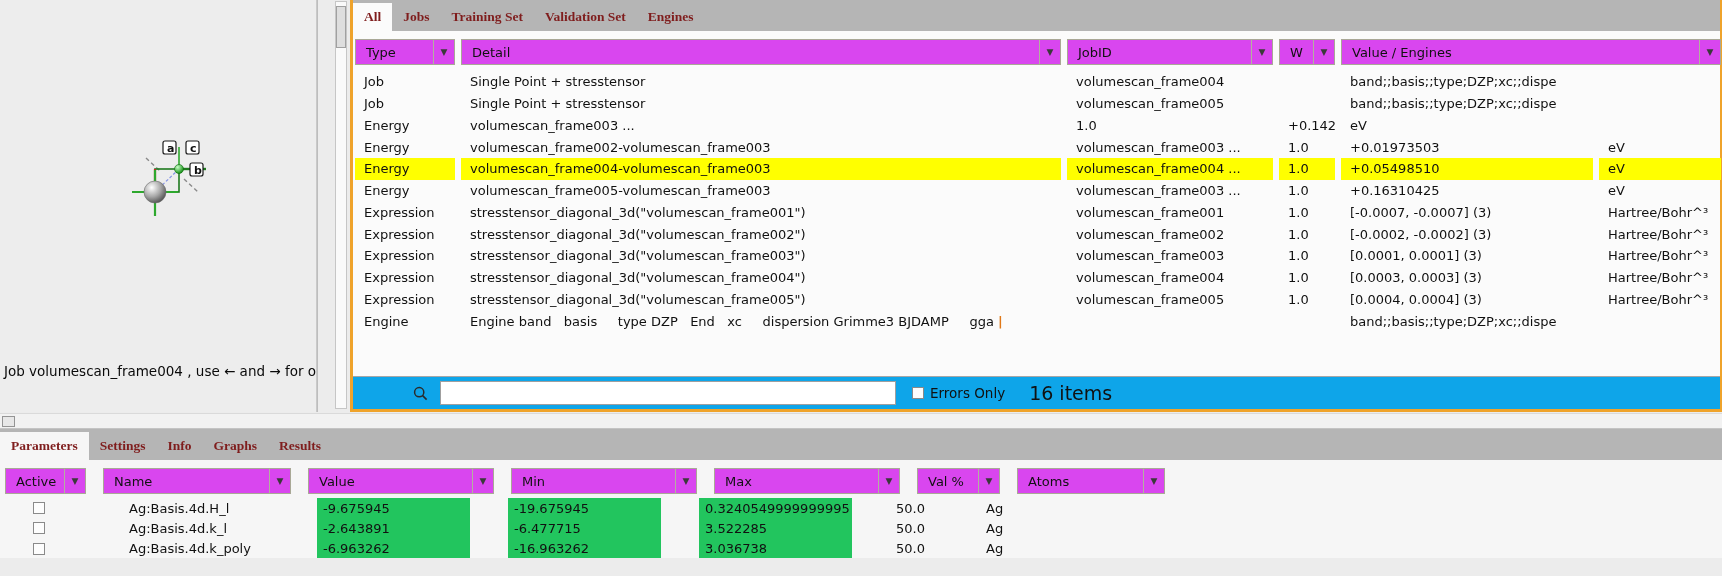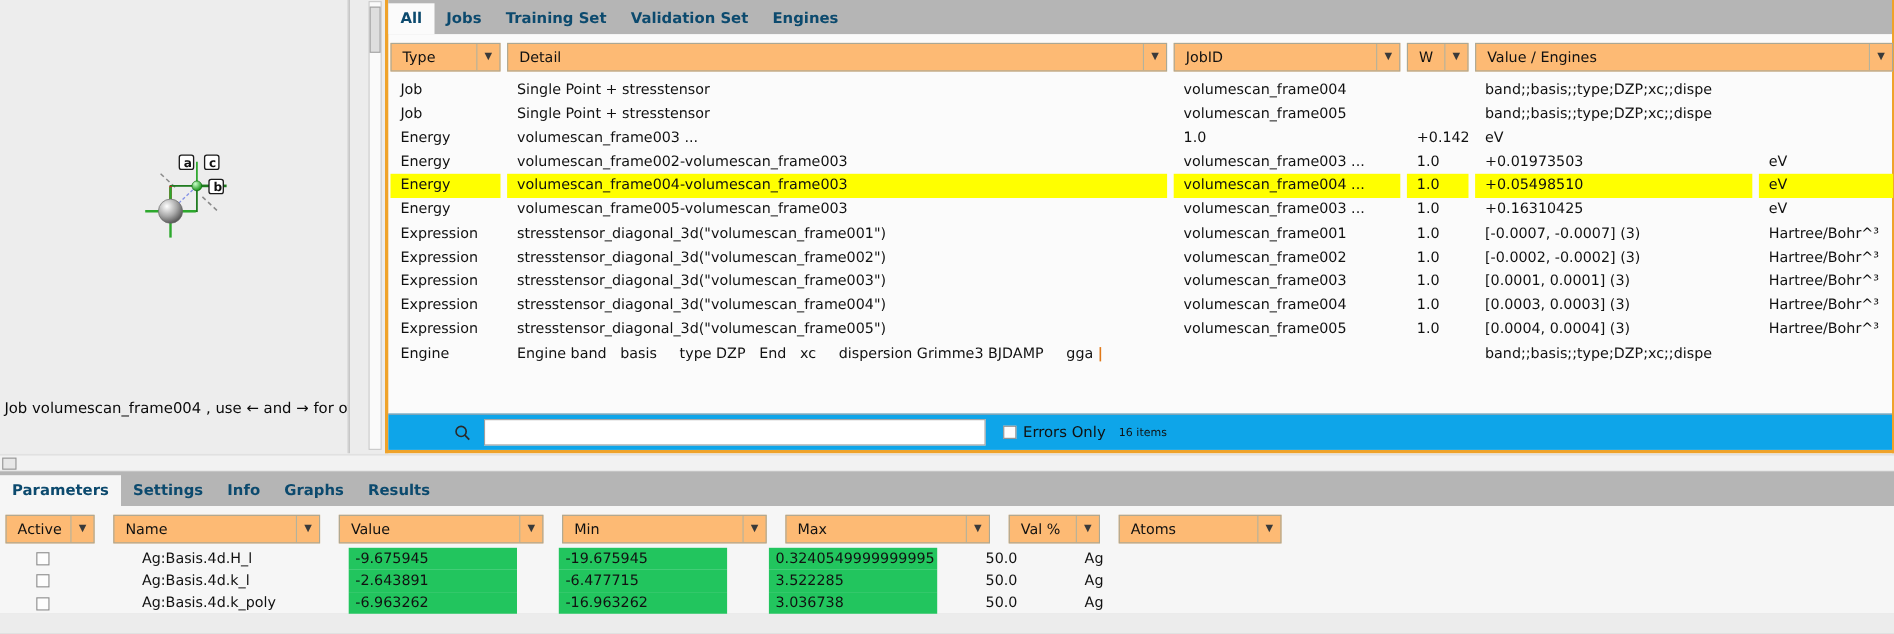--- a/index.html
+++ b/index.html
@@ -15,44 +15,44 @@
 
   
   #splitter { position:absolute; left:317px; top:0; width:33px; height:412px; background:#ececec; border-left:1px solid #bdbdbd; }
   #vscroll { position:absolute; right:3px; top:1px; width:12px; height:408px; background:#fafafa; border:1px solid #c6c6c6; }
   #vscroll-thumb { position:absolute; left:0px; top:4px; width:10px; height:42px; background:#dedede; border:1px solid #a0a0a0; }
 
   
   #tpanel { position:absolute; left:350px; top:0; width:1372px; height:412px; background:#fbfbfb;
             border-left:3px solid #EFA32B; border-bottom:3px solid #EFA32B; border-right:2px solid #EFA32B; }
   .tabbar { height:31px; background:#b5b5b5; display:flex; align-items:stretch; padding-top:3px; }
-  .tab { padding:0 11px; display:flex; align-items:center; font-weight:bold; font-size:13.5px; color:#0c4a6e; cursor:default; }
+  .tab { padding:0 11px; display:flex; align-items:center; font-weight:bold; font-size:13.5px; color:#7f1d1d; cursor:default;font-family:Liberation Serif, serif; }
   .tab.active { background:#fbfbfb; }
   #bpanel .tab.active { background:#f6f6f6; }
 
   .tgrid { display:grid; grid-template-columns:100px 600px 206px 56px 252px 122px; column-gap:6px; padding-left:2px; }
   #tfilter { margin-top:8px; }
-  .hbox { background:#fdba74; border:1px solid #a9a896; height:26px; display:flex; align-items:center; overflow:hidden; }
+  .hbox { background:#d946ef; border:1px solid #a9a896; height:26px; display:flex; align-items:center; overflow:hidden; }
   .hbox .lbl { flex:1; padding-left:10px; white-space:nowrap; }
   .arrow-btn { width:21px; align-self:stretch; border-left:1px solid #b3b29d; display:flex; align-items:center; justify-content:center; font-size:9px; color:#3a3a3a; }
   .span2 { grid-column:span 2; }
 
   #trows { margin-top:6px; }
   .trow { display:grid; grid-template-columns:100px 600px 206px 56px 252px 122px; column-gap:6px; padding-left:2px; height:21.75px; }
   .tcell { height:100%; display:flex; align-items:center; padding-left:9px; white-space:pre; overflow:hidden; }
   .trow.hl .tcell { background:#ffff00; }
   .cursor { color:#e07818; font-weight:bold; }
 
   #tfooter { position:absolute; left:0; right:0; bottom:0; height:33px; border-top:1px solid #a6a6a6; background:#0ea5e9; display:flex; align-items:center; }
   #search-icon { margin-left:60px; }
   #search-input { margin-left:12px; width:456px; height:24px; border:1px solid #9f9f9f; background:#ffffff; font:13px "DejaVu Sans",sans-serif; padding:0 4px; }
   .cb { width:12px; height:12px; border:1px solid #8a8a8a; background:#fdfdfd; display:inline-block; }
   #errors-cb { margin-left:16px; }
   #errors-label { margin-left:6px; font-size:13.5px; }
-  #items-count { margin-left:12px; font-size:10px; }
+  #items-count { margin-left:24px; font-size:19px; }
 
   
   #hscroll { position:absolute; left:0; top:413px; width:1722px; height:16px; background:#f2f2f2; border-top:1px solid #dadada; border-bottom:1px solid #c4c4c4; }
   #hscroll-thumb { position:absolute; left:2px; top:2px; width:13px; height:11px; background:#e7e7e7; border:1px solid #949494; }
 
   
   #bpanel { position:absolute; left:0; top:429px; width:1722px; height:129px; background:#b5b5b5; }
   #bcontent { position:absolute; left:0; top:31px; right:0; bottom:0; background:#f6f6f6; overflow:hidden; }
   .bgrid { display:grid; grid-template-columns:81px 188px 186px 186px 186px 83px 148px; column-gap:17px; padding-left:5px; }
   #bfilter { margin-top:8px; }

